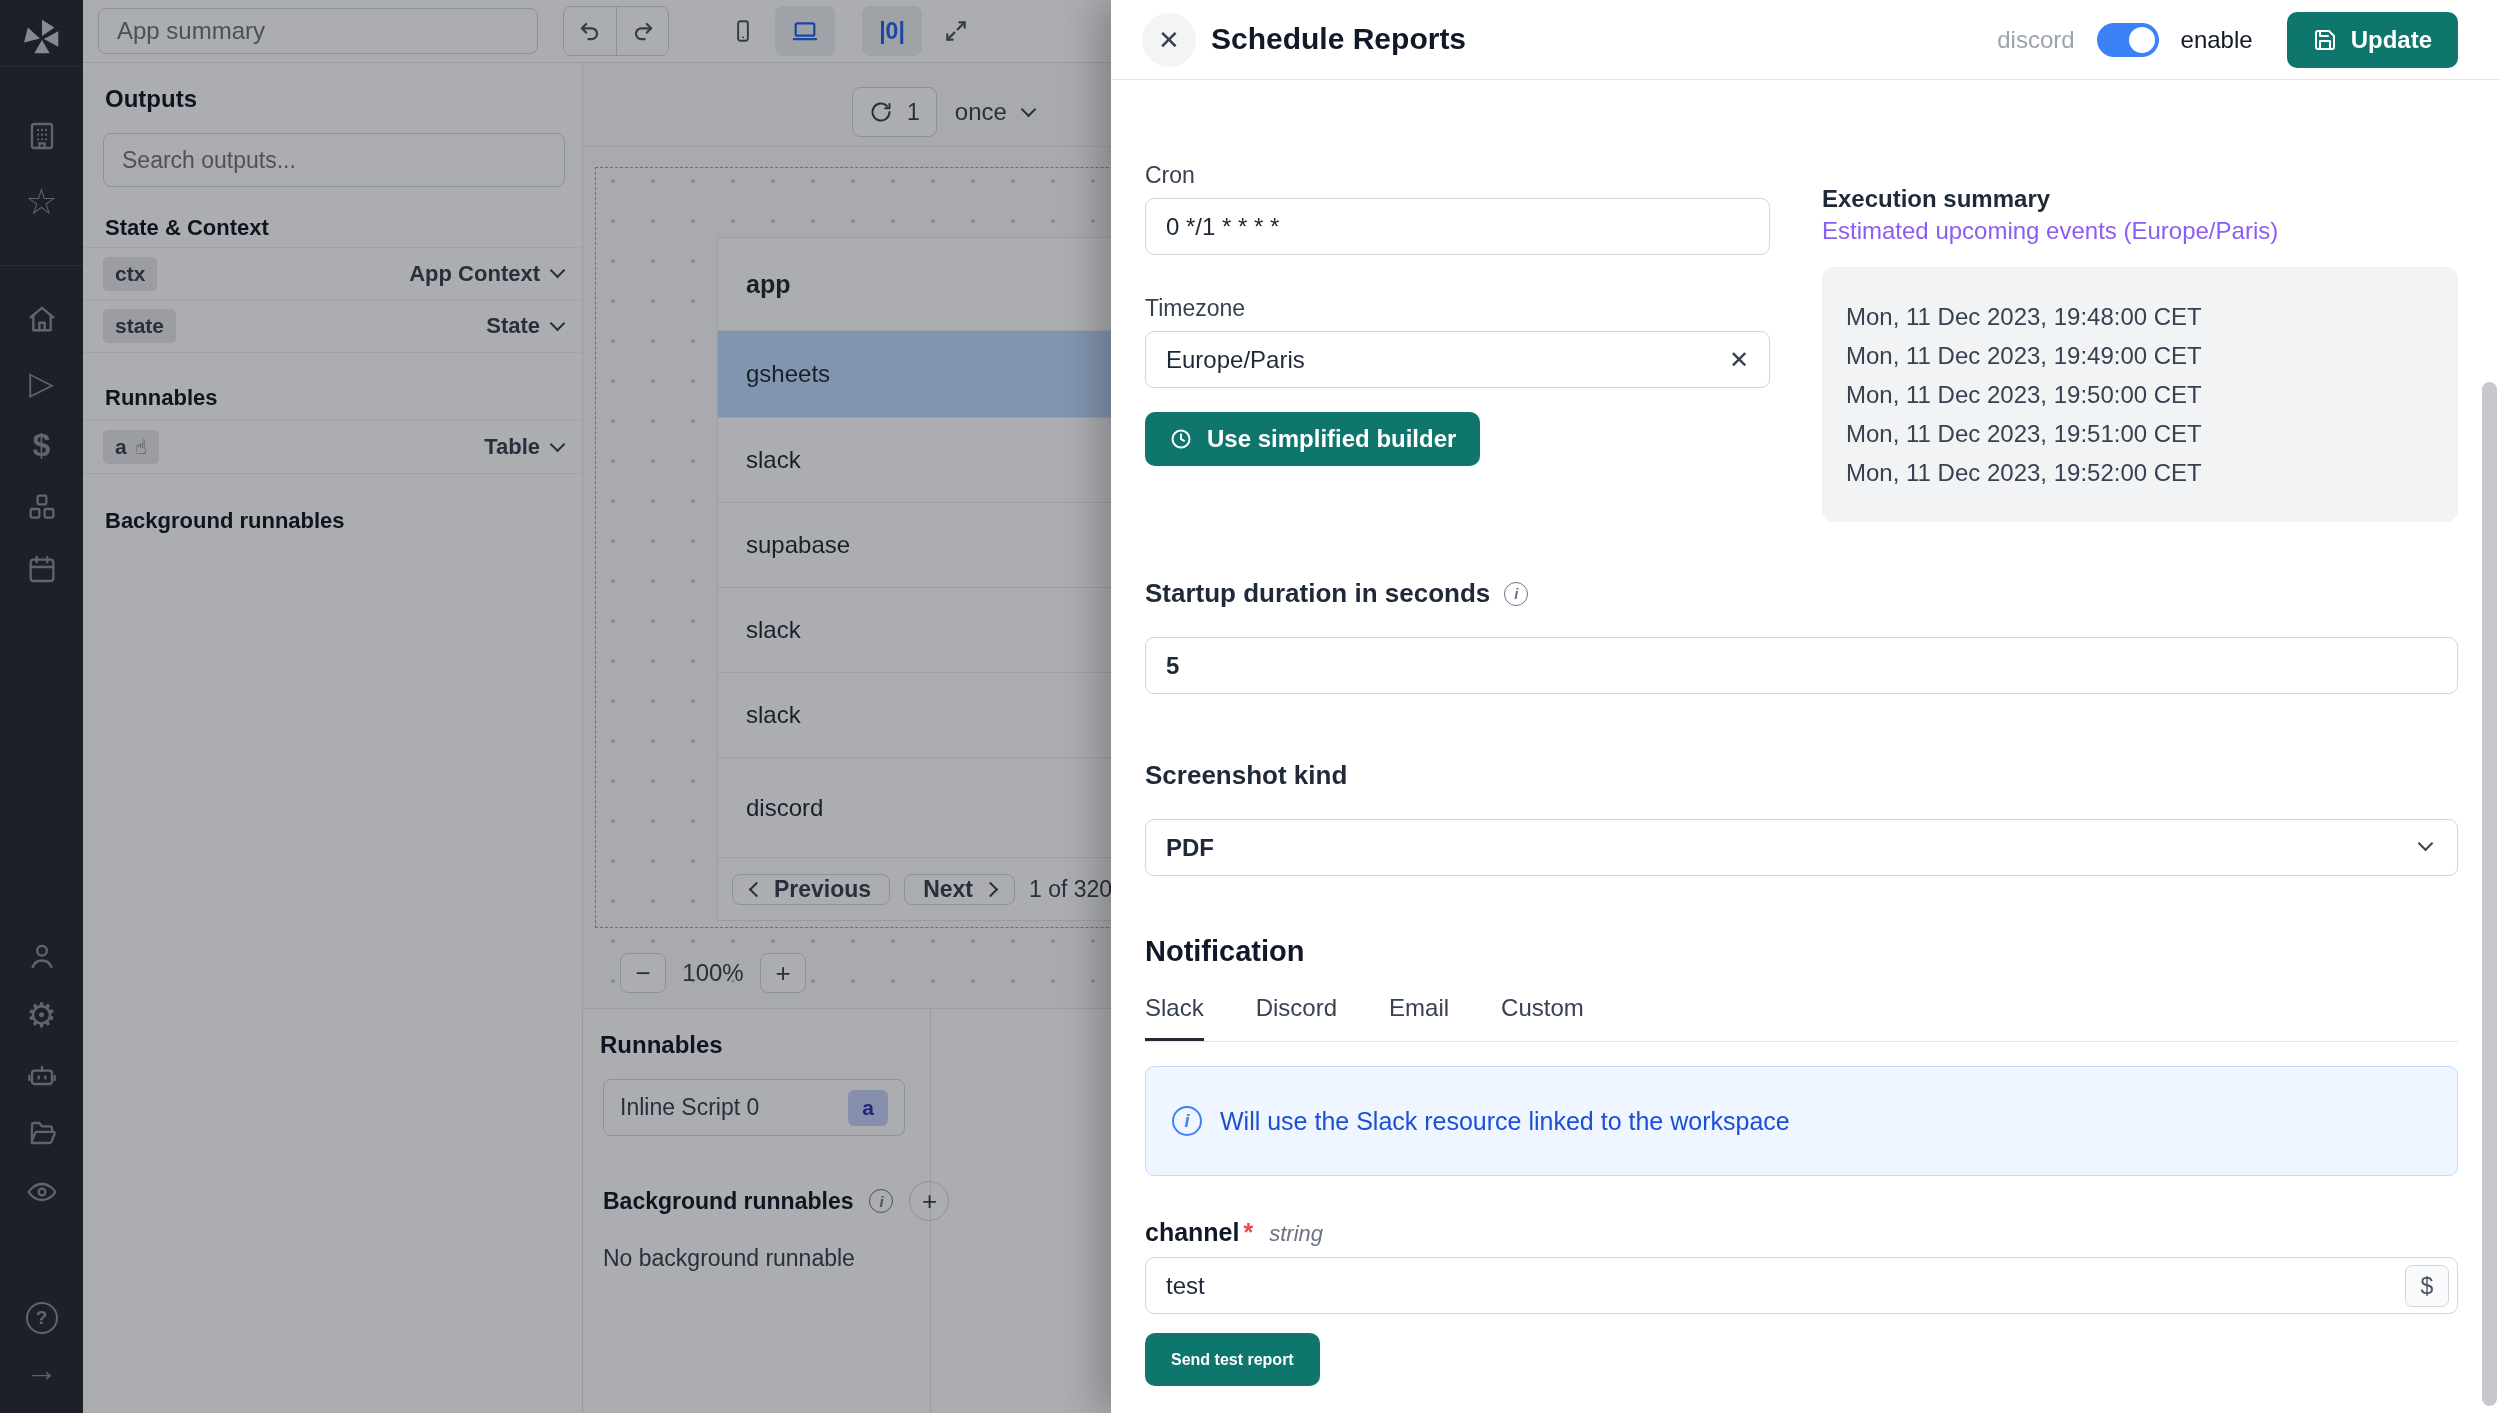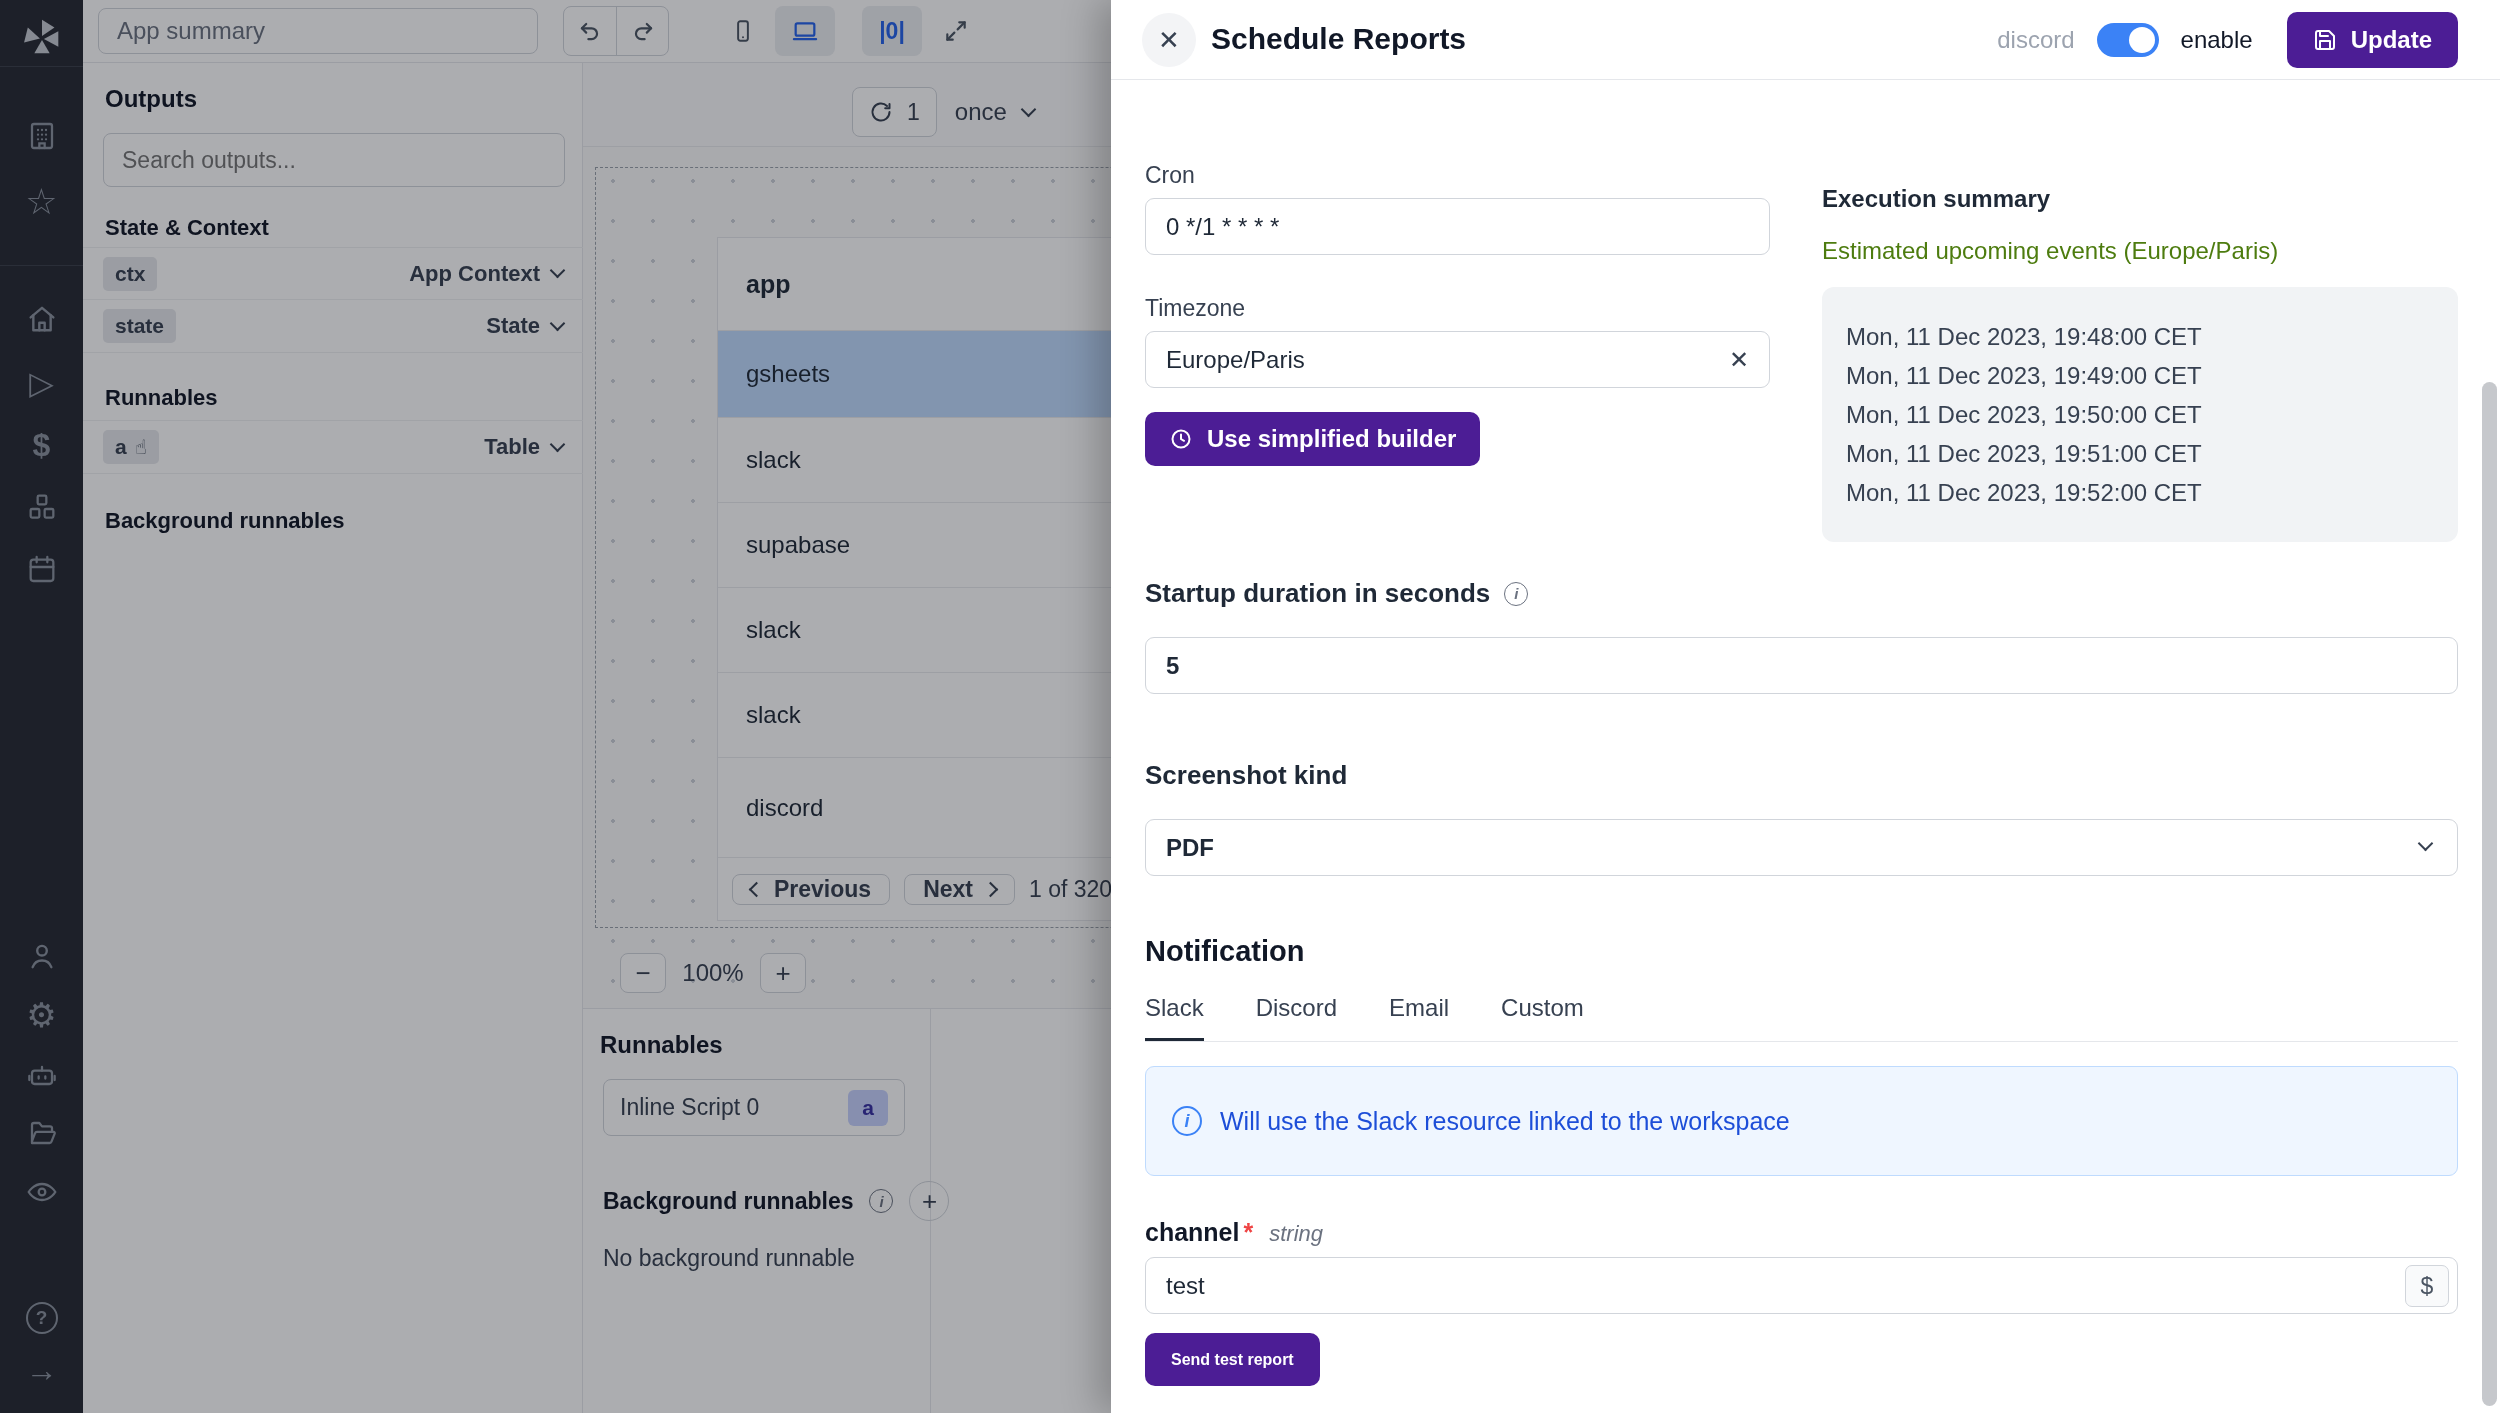--- a/index.html
+++ b/index.html
@@ -52,21 +52,21 @@
   .pluscirc{display:flex;width:40px;height:40px;border:1px solid #d1d5db;border-radius:50%;align-items:center;justify-content:center;font-size:26px;color:#374151;cursor:pointer}
   
   .overlay{left:0;top:0;width:1111px;height:1413px;background:rgba(13,16,23,0.34);z-index:50}
   .drawer{left:1111px;top:0;width:1389px;height:1413px;background:#fff;z-index:60;box-shadow:-14px 0 34px rgba(0,0,0,0.22)}
   .dheader{position:absolute;left:0;top:0;width:100%;height:80px;border-bottom:1px solid #e5e7eb;display:flex;align-items:center}
   .closebtn{position:absolute;left:31px;top:13px;width:54px;height:54px;border-radius:50%;background:#f3f4f6;display:flex;align-items:center;justify-content:center;font-size:26px;color:#374151;cursor:pointer}
   .dtitle{position:absolute;left:100px;top:22px;font-size:30px;font-weight:700;color:#111827}
   .hright{position:absolute;right:42px;top:0;height:80px;display:flex;align-items:center;gap:22px}
   .toggle{width:62px;height:34px;border-radius:17px;background:#3b82f6;position:relative;cursor:pointer}
   .toggle .knob{position:absolute;right:4px;top:4px;width:26px;height:26px;border-radius:50%;background:#fff}
-  .btn-dark{display:inline-flex;align-items:center;justify-content:center;gap:14px;background:#4c1d95;color:#fff;border-radius:10px;font-weight:700;cursor:pointer}
+  .btn-dark{display:inline-flex;align-items:center;justify-content:center;gap:14px;background:#0f766e;color:#fff;border-radius:10px;font-weight:700;cursor:pointer}
   .dlabel{font-size:23px;color:#374151;margin-bottom:9px}
   .dinput{height:57px;border:1px solid #d1d5db;border-radius:9px;display:flex;align-items:center;padding:9px 20px;font-size:24px;color:#1f2937;background:#fff}
   .h2{font-size:26px;font-weight:700;color:#1f2937}
   .graybox{background:#f1f3f5;border-radius:12px;padding:30px 24px;font-size:24px;color:#374151;line-height:39px}
   .tab{font-size:24px;color:#374151;padding-bottom:16px;margin-right:52px;cursor:pointer}
   .tab.active{font-weight:500;border-bottom:3px solid #1f2937}
   .banner{height:110px;background:#eff6ff;border:1px solid #bfdbfe;border-radius:9px;display:flex;align-items:center;padding:0 26px;gap:18px}
   .bic{width:30px;height:30px;border:2px solid #3b82f6;border-radius:50%;display:flex;align-items:center;justify-content:center;color:#3b82f6;font-size:18px;font-style:italic;font-weight:700;flex:none}
   .scrollthumb{position:absolute;left:1371px;top:382px;width:15px;height:1024px;background:#c6c8cc;border-radius:8px;cursor:pointer}
 </style>
@@ -335,21 +335,21 @@
         <svg width="24" height="24" viewBox="0 0 24 24" fill="none" stroke="#fff" stroke-width="2" stroke-linecap="round">
             <circle cx="12" cy="12" r="8.5"></circle>
             <path d="M12 7.5V12l3 1.8"></path>
           </svg>
         <span>Use simplified builder</span>
       </div>
     </div>
 
     <div class="abs" style="left:711px;top:185px;width:636px">
       <div style="font-size:24px;font-weight:700;color:#1f2937">Execution summary</div>
-      <div style="font-size:24px;color:#4d7c0f;margin-top:24px" class="nw">Estimated upcoming events (Europe/Paris)</div>
+      <div style="font-size:24px;color:#8b5cf6;margin-top:4px" class="nw">Estimated upcoming events (Europe/Paris)</div>
       <div class="graybox" style="margin-top:22px">
         <div class="nw">Mon, 11 Dec 2023, 19:48:00 CET</div>
         <div class="nw">Mon, 11 Dec 2023, 19:49:00 CET</div>
         <div class="nw">Mon, 11 Dec 2023, 19:50:00 CET</div>
         <div class="nw">Mon, 11 Dec 2023, 19:51:00 CET</div>
         <div class="nw">Mon, 11 Dec 2023, 19:52:00 CET</div>
       </div>
     </div>
 
     <div class="abs" style="left:34px;top:578px;width:1313px">

